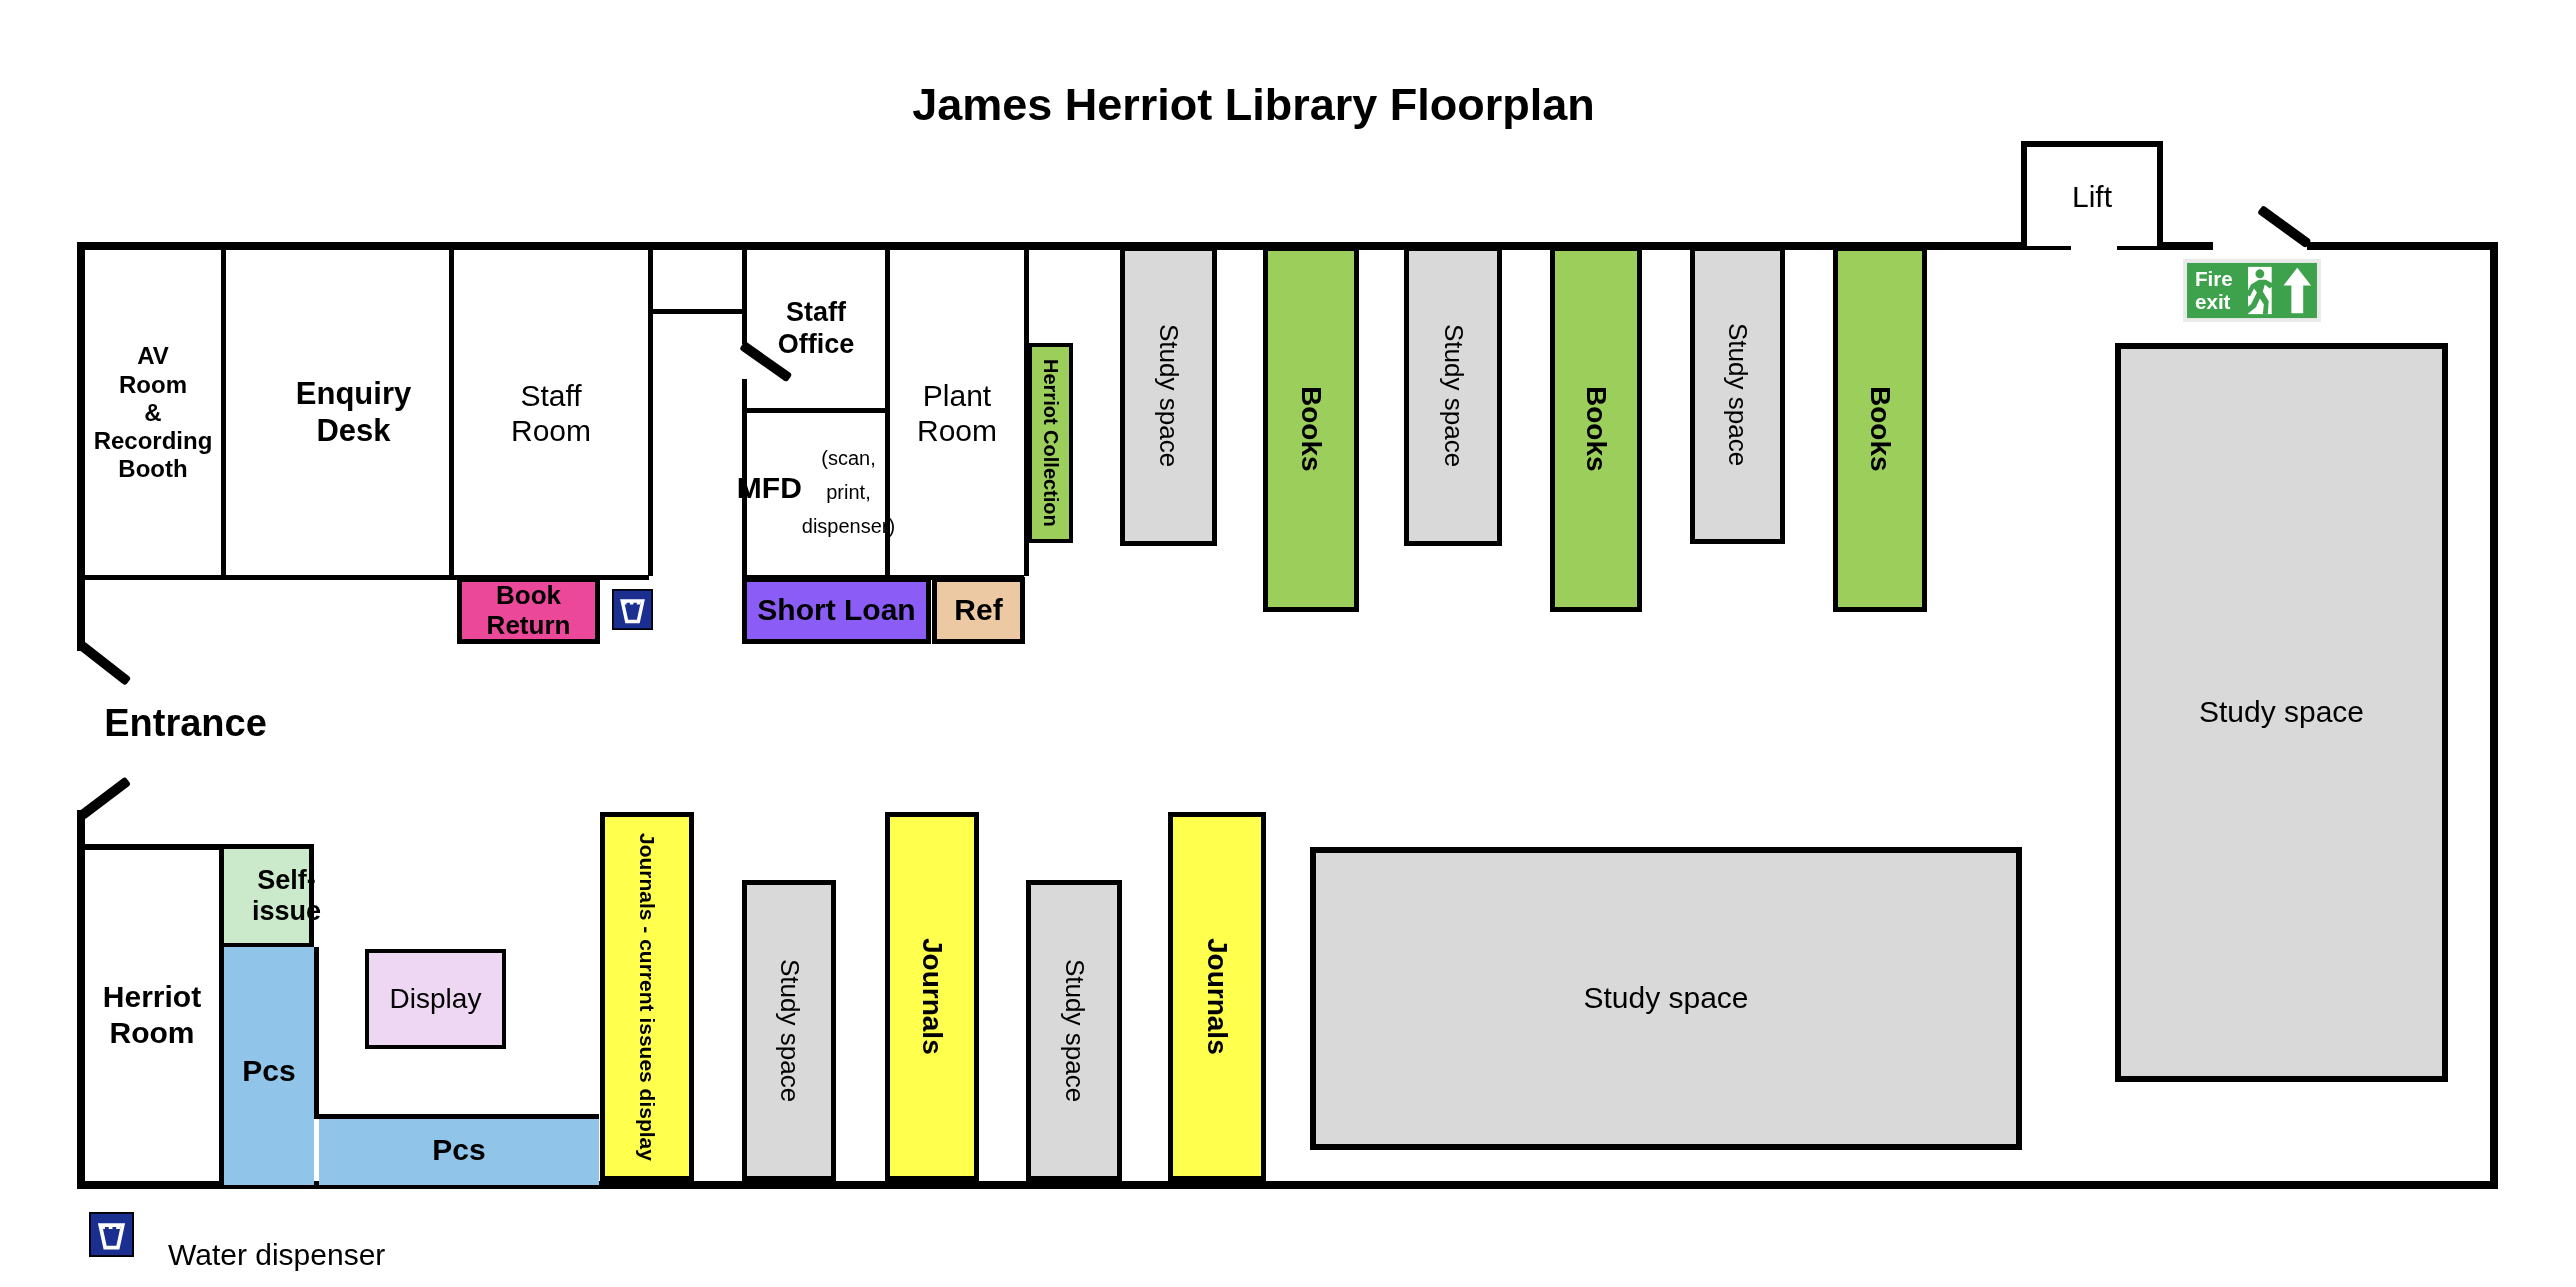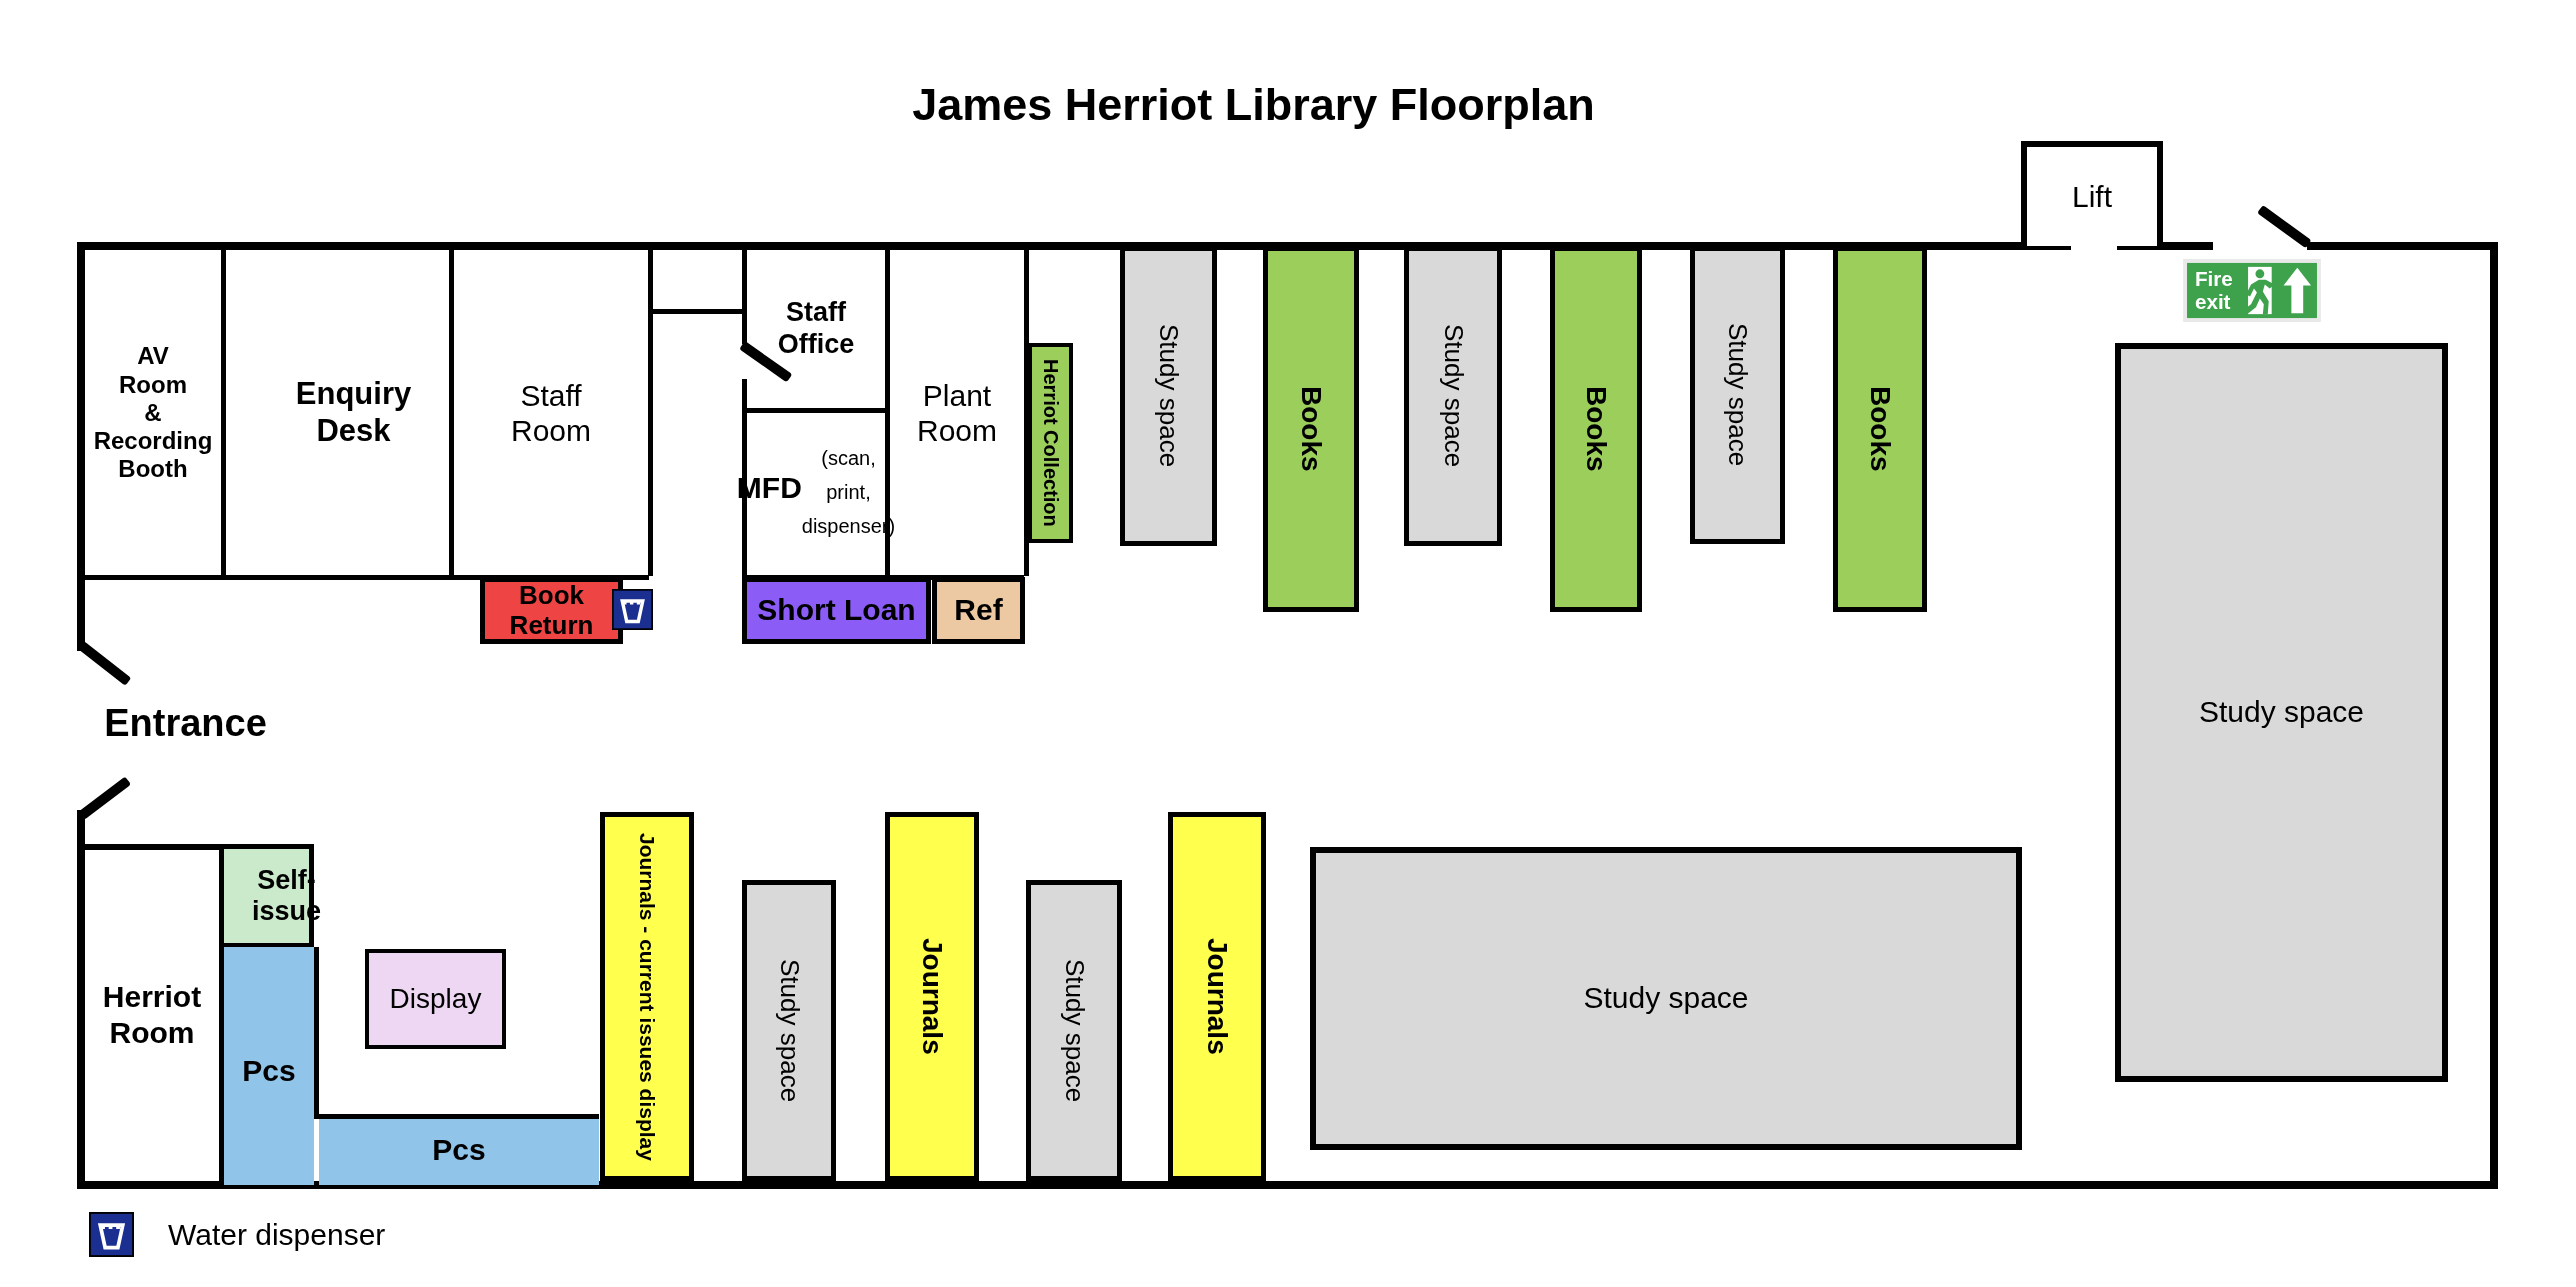--- a/index.html
+++ b/index.html
@@ -15,27 +15,27 @@
        text-align:center;white-space:pre-line;line-height:1.15;}
   .vtext{writing-mode:vertical-rl;text-orientation:mixed;white-space:nowrap;}
   .b{font-weight:bold;}
   .title{position:absolute;left:0;top:79px;width:2507px;text-align:center;
          font-size:45px;font-weight:bold;}
   .gray{background:#d9d9d9;}
   .green{background:#9cce5c;}
   .yellow{background:#ffff4d;}
   .plum{background:#8b5cf6;}
   .tan{background:#ecc9a3;}
-  .lblue{background:#ef4444;margin-left:23px;}
+  .lblue{background:#ec4899;}
   .pgreen{background:#cbe9cb;}
   .pink{background:#eed7f3;}
   .bluefill{position:absolute;background:#90c5e9;}
   .lift{position:absolute;border:6px solid #000;border-bottom:none;box-sizing:border-box;
         background:#fff;display:flex;align-items:center;justify-content:center;font-size:30px;}
-  .legendtext{position:absolute;font-size:30px;display:flex;align-items:flex-start;}
+  .legendtext{position:absolute;font-size:30px;display:flex;align-items:flex-start;margin-top:20px;}
 </style>
 </head>
 <body>
 
 <div class="title">James Herriot Library Floorplan</div>
 
 <div class="wall" style="left:77px;top:242px;width:1994px;height:8px;"></div>
 <div class="wall" style="left:2117px;top:242px;width:96px;height:8px;"></div>
 <div class="wall" style="left:2307px;top:242px;width:191px;height:8px;"></div>
 <div class="wall" style="left:77px;top:242px;width:8px;height:409px;"></div>

